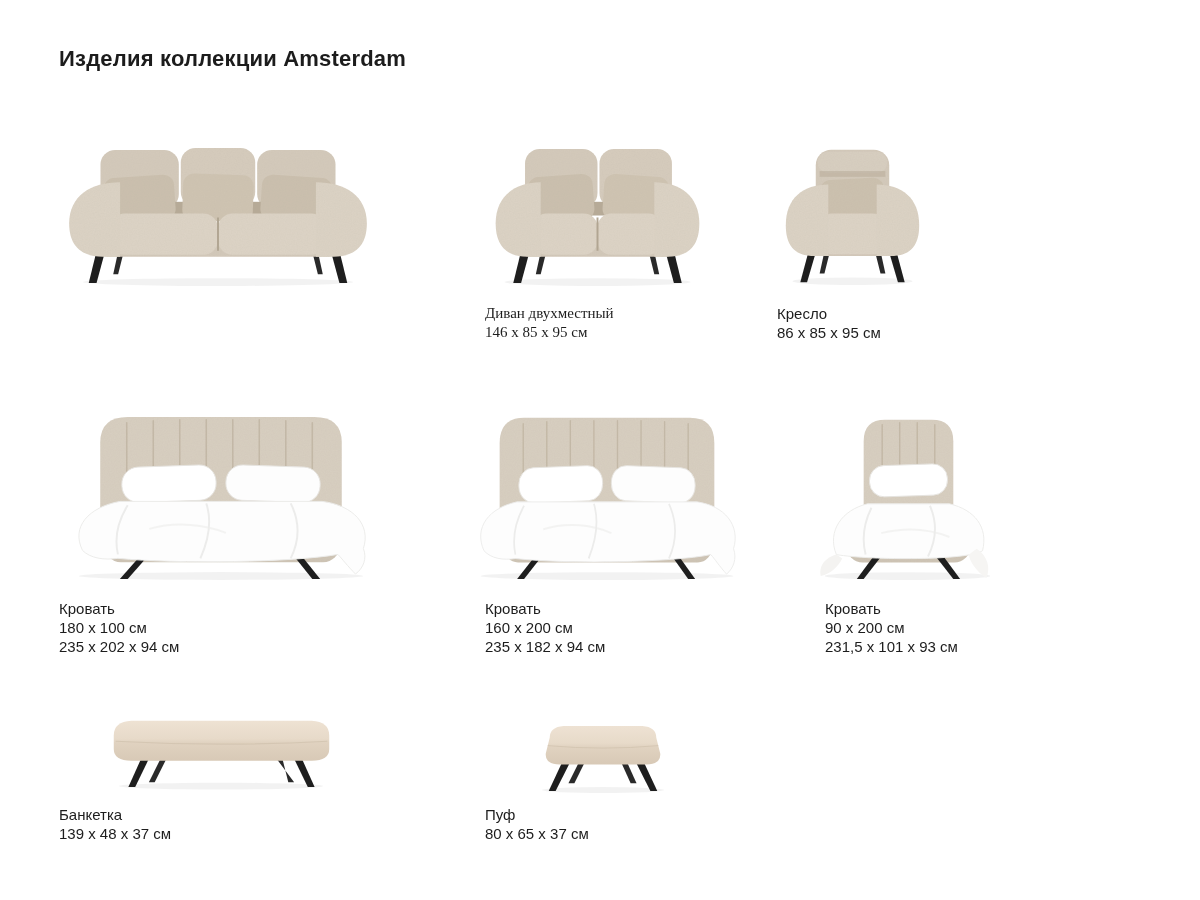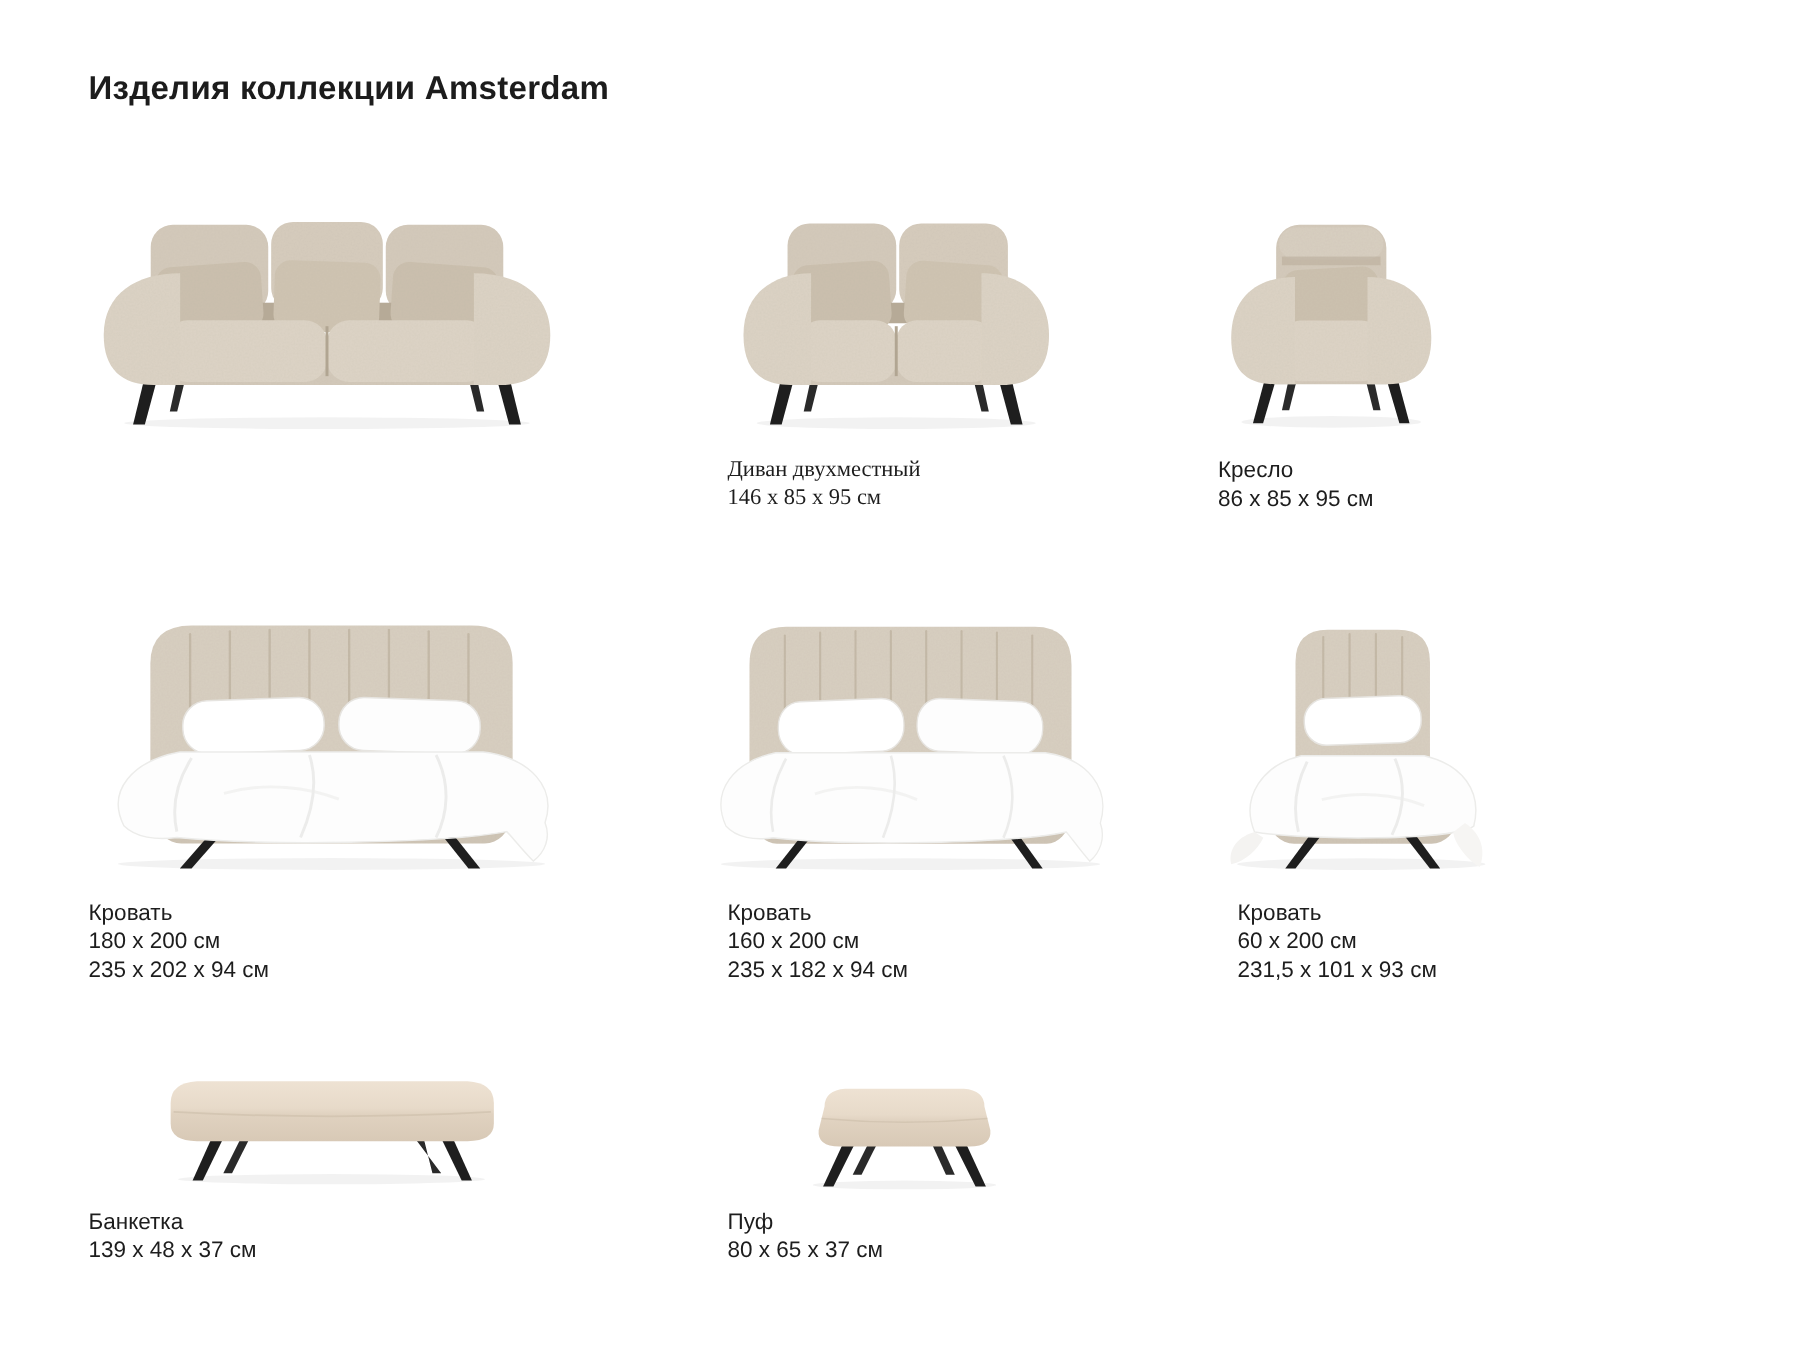--- a/index.html
+++ b/index.html
@@ -84,21 +84,21 @@
         <path d="M52 38 C26 38 6 52 6 80 C6 103 17 114 38 114 L52 114 Z" fill="#dcd3c5"></path>
         <path d="M168 38 C194 38 214 52 214 80 C214 103 203 114 182 114 L168 114 Z" fill="#dcd3c5"></path>
       </g>
     </svg>
     <div class="label" style="top:159px;font-family:Liberation Serif, serif;">
       <div class="name">Диван двухместный</div>
       <div class="dims">146 x 85 x 95 см</div>
     </div>
   </div>
 
-  <div class="card" style="left:812px;top:145px;width:160px;">
+  <div class="card" style="left:777px;top:145px;width:160px;">
     <svg width="145" height="142" viewBox="0 0 150 145" style="margin-left:3px">
       <ellipse cx="75" cy="140" rx="62" ry="4" fill="#000" opacity="0.05"></ellipse>
       <g fill="#1e1e1e">
         <path d="M48 100 L54 100 L46 132 L41 132 Z" fill="#2a2a2a"></path>
         <path d="M102 100 L96 100 L104 132 L109 132 Z" fill="#2a2a2a"></path>
         <path d="M32 100 L40 100 L28 141 L21 141 Z"></path>
         <path d="M118 100 L110 100 L122 141 L129 141 Z"></path>
       </g>
       <g filter="url(#boucle)">
         <rect x="37" y="4" width="76" height="62" rx="16" fill="#d4cabb"></rect>
@@ -148,21 +148,21 @@
         <g stroke="#ececeb" stroke-width="2" fill="none">
           <path d="M70 96 C60 112 56 128 60 146"></path>
           <path d="M150 94 C156 112 152 132 144 150"></path>
           <path d="M236 94 C246 114 244 134 236 150"></path>
           <path d="M92 120 C120 112 150 116 170 124" opacity="0.6"></path>
         </g>
       </g>
     </svg>
     <div class="label" style="top:188px;">
       <div class="name">Кровать</div>
-      <div class="dims">180 x 200 см</div>
+      <div class="dims">180 x 100 см</div>
       <div class="dims">235 x 202 x 94 см</div>
     </div>
   </div>
 
   <div class="card" style="left:485px;top:412px;width:300px;">
     <svg width="288" height="168" viewBox="0 0 330 172" preserveAspectRatio="none" style="margin-left:-22px">
       <ellipse cx="165" cy="168" rx="145" ry="4" fill="#000" opacity="0.05"></ellipse>
       <g filter="url(#boucle)">
         <path d="M42 32 Q42 6 70 6 L260 6 Q288 6 288 32 L288 124 L42 124 Z" fill="#d8cfc1"></path>
         <g stroke="#c0b4a1" stroke-width="1.6" opacity="0.8" stroke-linecap="round">
@@ -228,21 +228,21 @@
         <path d="M168 140 C180 148 182 160 178 170 C168 164 160 152 160 146 Z" fill="#f6f5f3"></path>
         <g stroke="#ececeb" stroke-width="2" fill="none">
           <path d="M60 98 C52 114 50 130 54 146"></path>
           <path d="M120 96 C128 114 126 132 118 148"></path>
           <path d="M70 124 C95 118 120 120 140 128" opacity="0.6"></path>
         </g>
       </g>
     </svg>
     <div class="label" style="top:187px;">
       <div class="name">Кровать</div>
-      <div class="dims">60 x 200 см</div>
+      <div class="dims">90 x 200 см</div>
       <div class="dims">231,5 x 101 x 93 см</div>
     </div>
   </div>
 
   <div class="card" style="left:59px;top:712px;width:330px;">
     <svg width="245" height="78" viewBox="0 0 245 80" style="margin-left:40px">
       <ellipse cx="122" cy="76" rx="105" ry="3.5" fill="#000" opacity="0.05"></ellipse>
       <g fill="#1e1e1e">
         <path d="M60 48 L66 48 L54 72 L48 72 Z" fill="#2a2a2a"></path>
         <path d="M179 48 L185 48 L191 72 L197 72 Z" fill="#2a2a2a"></path>

